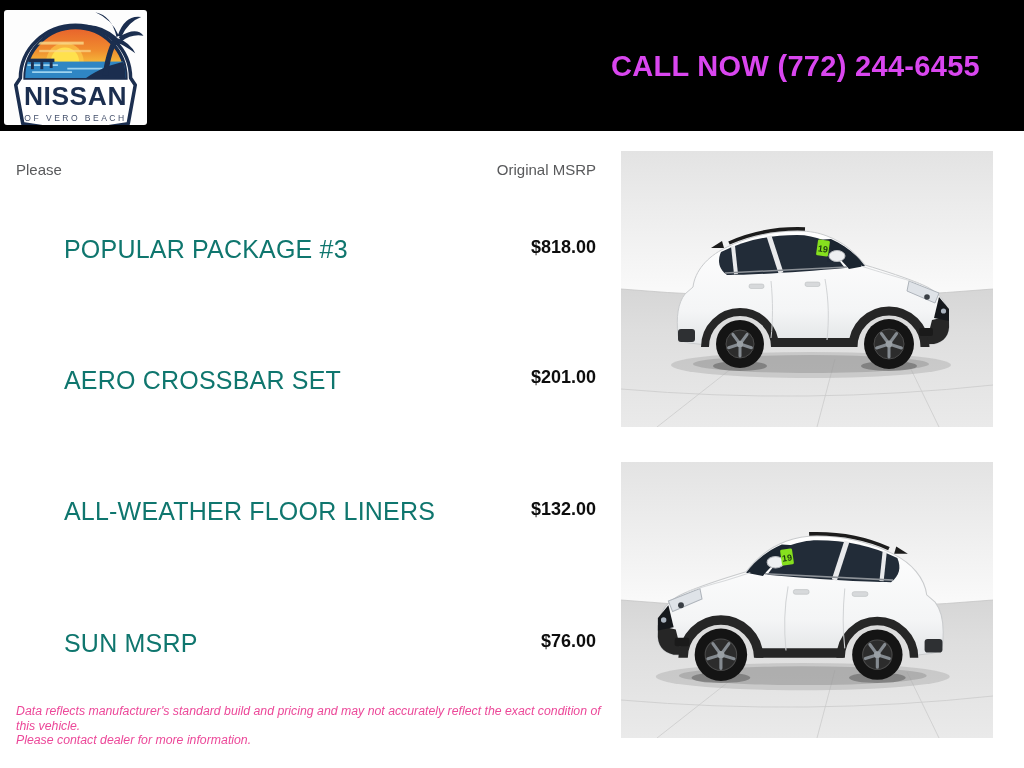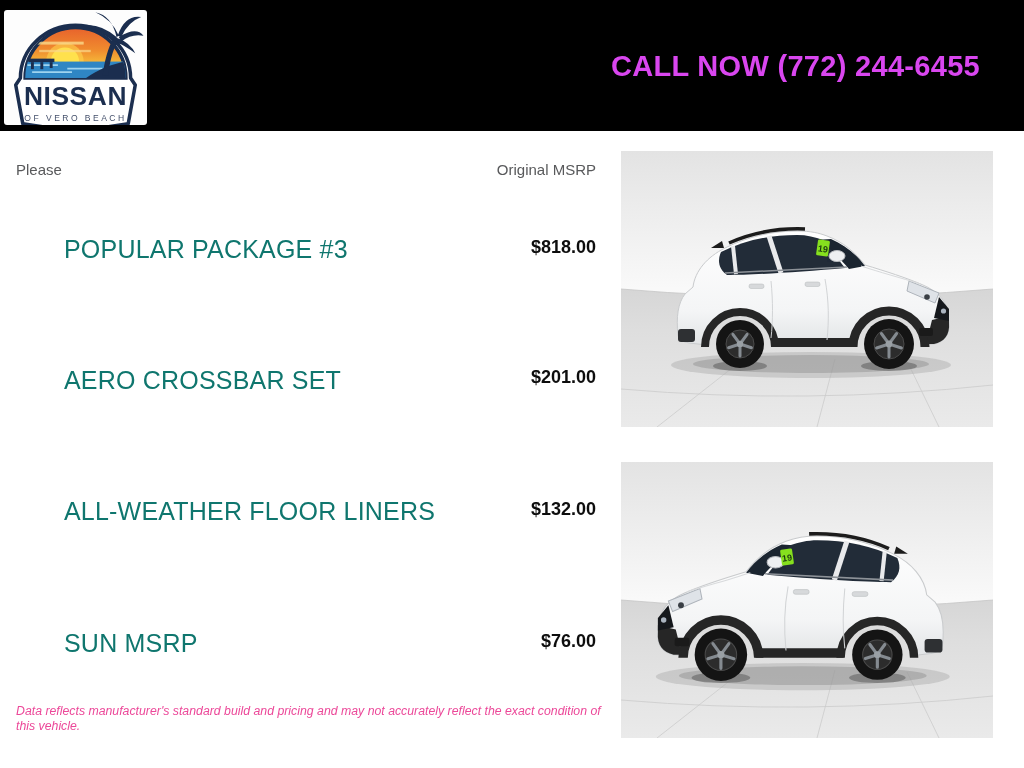--- a/index.html
+++ b/index.html
@@ -244,13 +244,14 @@
     </g>
     <g transform="rotate(-8 166 95)">
       <rect x="160" y="87" width="12" height="16" rx="1.5" fill="#86e01e"></rect>
       <text x="166" y="99" text-anchor="middle" font-family="Liberation Sans, sans-serif" font-size="9" font-weight="bold" fill="#1c3a10">19</text>
     </g>
   </svg>
 </div>
 
 <div class="disclaimer">
   <div>Data reflects manufacturer's standard build and pricing and may not accurately reflect the exact condition of this vehicle.</div>
+  <div>Please contact dealer for more information.</div>
 </div>
 
 </body></html>

